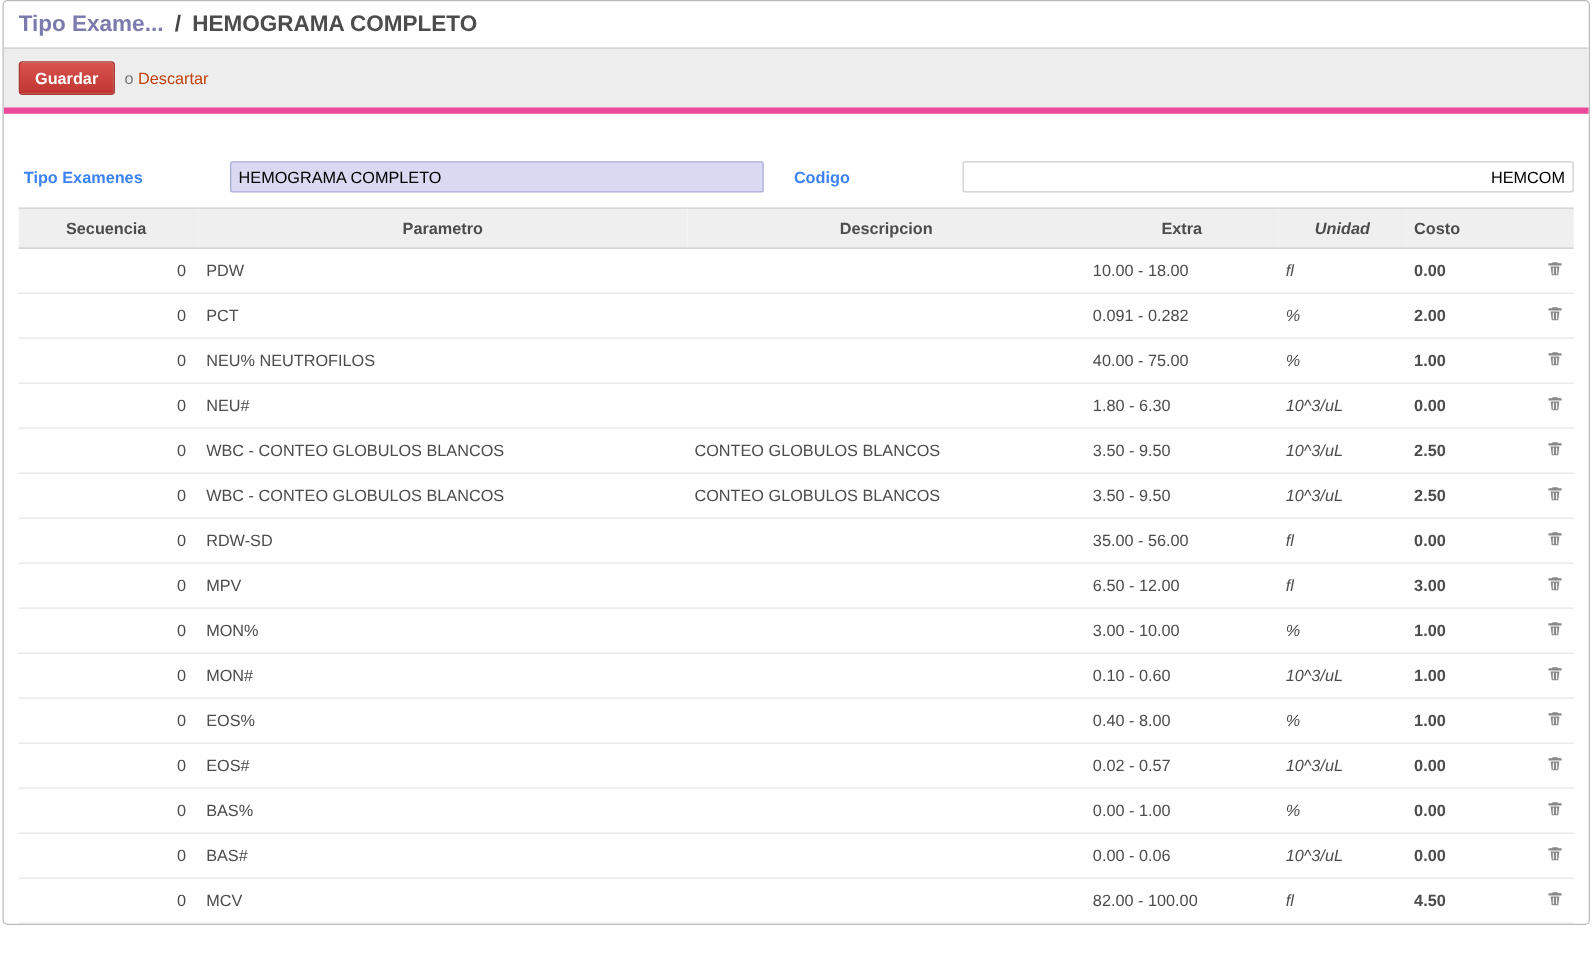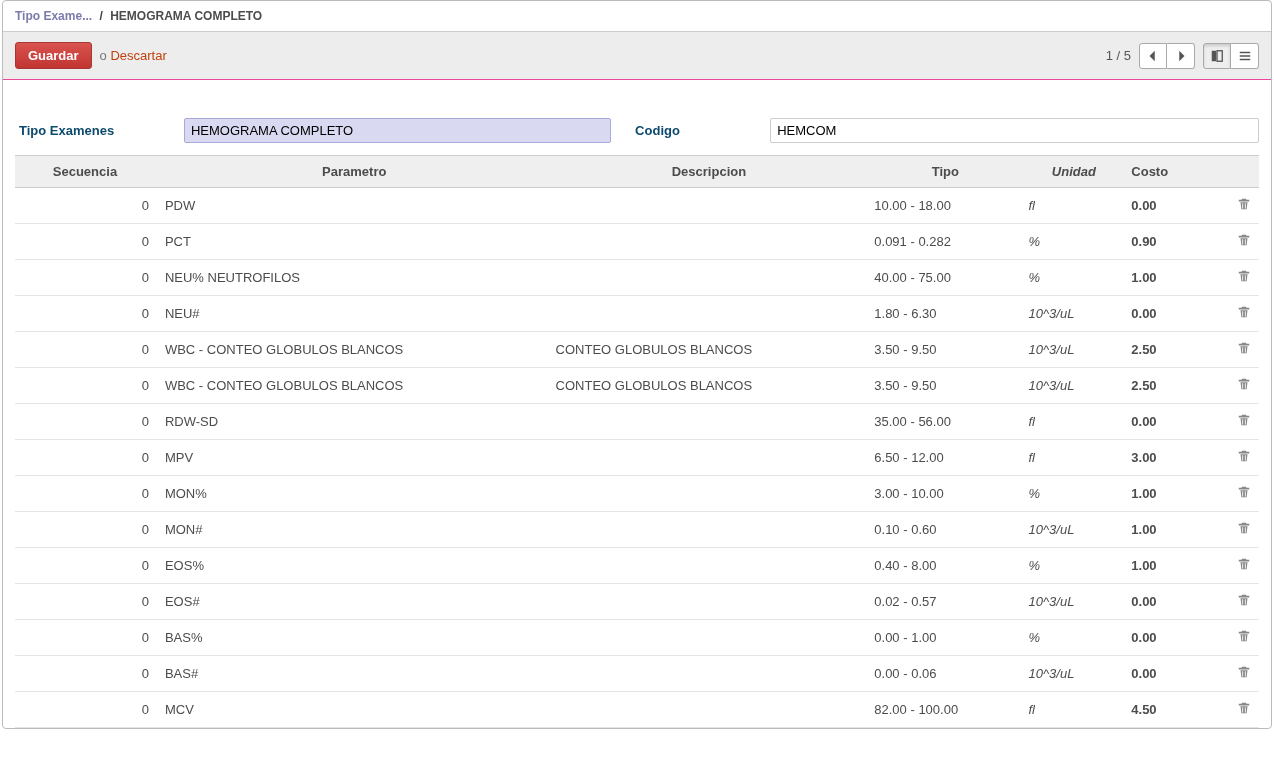--- a/index.html
+++ b/index.html
@@ -12,36 +12,36 @@
   }
   .outer {
     border: 1px solid #bbb;
     border-radius: 4px;
     margin: 0 2px;
     width: 1270px;
     overflow: hidden;
   }
   .breadcrumb {
     padding: 8px 12px;
-    font-size: 12px;
+    font-size: 18px;
   }
   .breadcrumb a {
     color: #7c7bad;
     text-decoration: none;
     font-weight: bold;
   }
   .breadcrumb .slash { color: #444; margin: 0 4px; font-weight: bold; }
   .breadcrumb .current {
     font-weight: bold;
     color: #4c4c4c;
   }
   .toolbar {
     background: #ededed;
     border-top: 1px solid #ccc;
-    border-bottom: 1px solid #ec4899;
+    border-bottom: 5px solid #ec4899;
     padding: 10px 12px;
     display: flex;
     align-items: center;
     justify-content: space-between;
   }
   .toolbar-left { display: flex; align-items: center; }
   .btn-primary {
     background: linear-gradient(#d9534f,#c03531);
     color: #fff;
     border: 1px solid #a73733;
@@ -93,36 +93,36 @@
     background:#fff;
   }
   .form-row {
     display:flex;
     align-items:center;
     padding:14px 0 2px 0;
   }
   .form-label {
     width:170px;
     font-weight:bold;
-    color:#0c4a6e;
+    color:#3b82f6;
     padding-left:4px;
   }
   .form-input {
     border:1px solid #ccc;
     padding:4px 6px;
     font-size:13px;
     border-radius:2px;
   }
   .form-input.tipo {
     width:430px;
     background:#d9d9f2;
     border-color:#a9aad8;
   }
   .form-label.codigo { width:160px; padding-left:24px;}
-  .form-input.codigo { width:492px; }
+  .form-input.codigo { width:492px;text-align:right; }
   table.grid {
     width:100%;
     border-collapse:collapse;
     margin-top:10px;
   }
   table.grid th {
     text-align:center;
     font-weight:bold;
     color:#4c4c4c;
     background:#efefef;
@@ -160,66 +160,38 @@
   </div>
 
   <div class="toolbar">
     <div class="toolbar-left">
       <button class="btn-primary">Guardar</button>
       <span class="discard-wrap">
         <span>o</span>
         <span class="discard-link">Descartar</span>
       </span>
     </div>
-    <div class="toolbar-right">
-      <span class="pager">1 / 5</span>
-      <span class="nav-group">
-        <span class="nav-btn">
-          <svg class="icn" viewBox="0 0 16 16">
-              <path fill="currentColor" d="M10 2 4 8l6 6z"></path>
-            </svg>
-        </span>
-        <span class="nav-btn">
-          <svg class="icn" viewBox="0 0 16 16">
-              <path fill="currentColor" d="M6 2l6 6-6 6z"></path>
-            </svg>
-        </span>
-      </span>
-      <span class="view-group">
-        <span class="view-btn active">
-          <svg class="icn" viewBox="0 0 16 16">
-              <rect x="2" y="2" width="5" height="12" fill="currentColor"></rect>
-              <rect x="8" y="2" width="6" height="12" fill="none" stroke="currentColor" stroke-width="1.5"></rect>
-            </svg>
-        </span>
-        <span class="view-btn">
-          <svg class="icn" viewBox="0 0 16 16">
-              <path stroke="currentColor" stroke-width="1.6" d="M2 4h12M2 8h12M2 12h12"></path>
-            </svg>
-        </span>
-      </span>
-    </div>
   </div>
 
   <div class="content">
 
     <div class="form-row">
       <div class="form-label">Tipo Examenes</div>
       <input class="form-input tipo" value="HEMOGRAMA COMPLETO" style="">
       <div class="form-label codigo">Codigo</div>
       <input class="form-input codigo" value="HEMCOM" style="">
     </div>
 
     <table class="grid">
       <thead>
         <tr>
           <th class="col-seq">Secuencia</th>
           <th class="col-param">Parametro</th>
           <th class="col-desc">Descripcion</th>
-          <th class="col-rango">Tipo</th>
+          <th class="col-rango">Extra</th>
           <th class="col-unit">Unidad</th>
           <th class="col-cost" style="text-align:left">Costo</th>
           <th class="col-del"></th>
         </tr>
       </thead>
       <tbody id="rows-body">
           <tr>
             <td class="col-seq">0</td>
             <td class="col-param">PDW</td>
             <td class="col-desc"></td>
@@ -229,21 +201,21 @@
             <td class="col-del"><span class="trash"><svg class="icn" viewBox="0 0 16 16">
                   <path fill="currentColor" d="M6 2h4l1 1h3v2H2V3h3l1-1zm-2 4h8l-1 8H5L4 6zm2 1v6h1V7H6zm3 0v6h1V7H9z"></path>
                 </svg></span></td>
           </tr>
           <tr>
             <td class="col-seq">0</td>
             <td class="col-param">PCT</td>
             <td class="col-desc"></td>
             <td class="col-rango">0.091 - 0.282</td>
             <td class="col-unit">%</td>
-            <td class="col-cost">0.90</td>
+            <td class="col-cost">2.00</td>
             <td class="col-del"><span class="trash"><svg class="icn" viewBox="0 0 16 16">
                   <path fill="currentColor" d="M6 2h4l1 1h3v2H2V3h3l1-1zm-2 4h8l-1 8H5L4 6zm2 1v6h1V7H6zm3 0v6h1V7H9z"></path>
                 </svg></span></td>
           </tr>
           <tr>
             <td class="col-seq">0</td>
             <td class="col-param">NEU% NEUTROFILOS</td>
             <td class="col-desc"></td>
             <td class="col-rango">40.00 - 75.00</td>
             <td class="col-unit">%</td>

